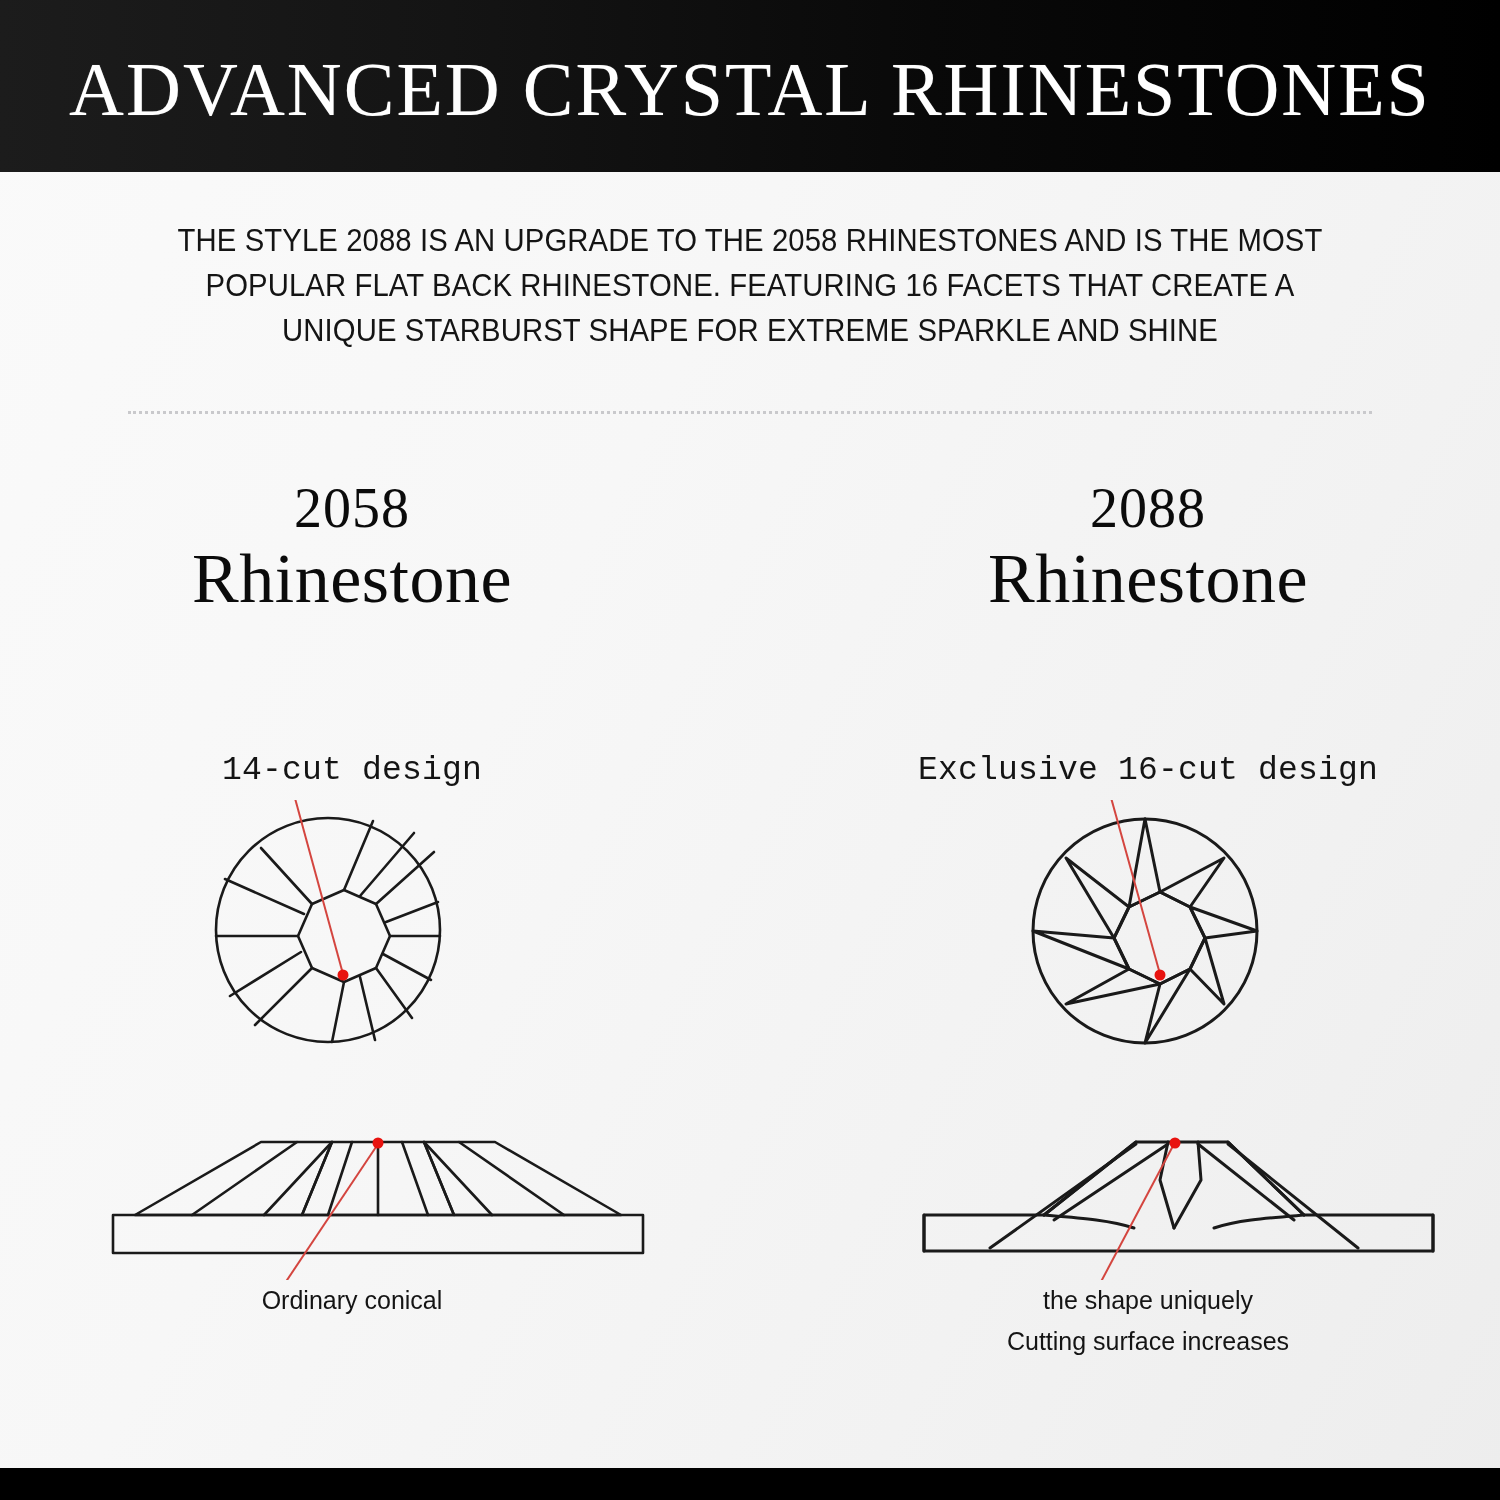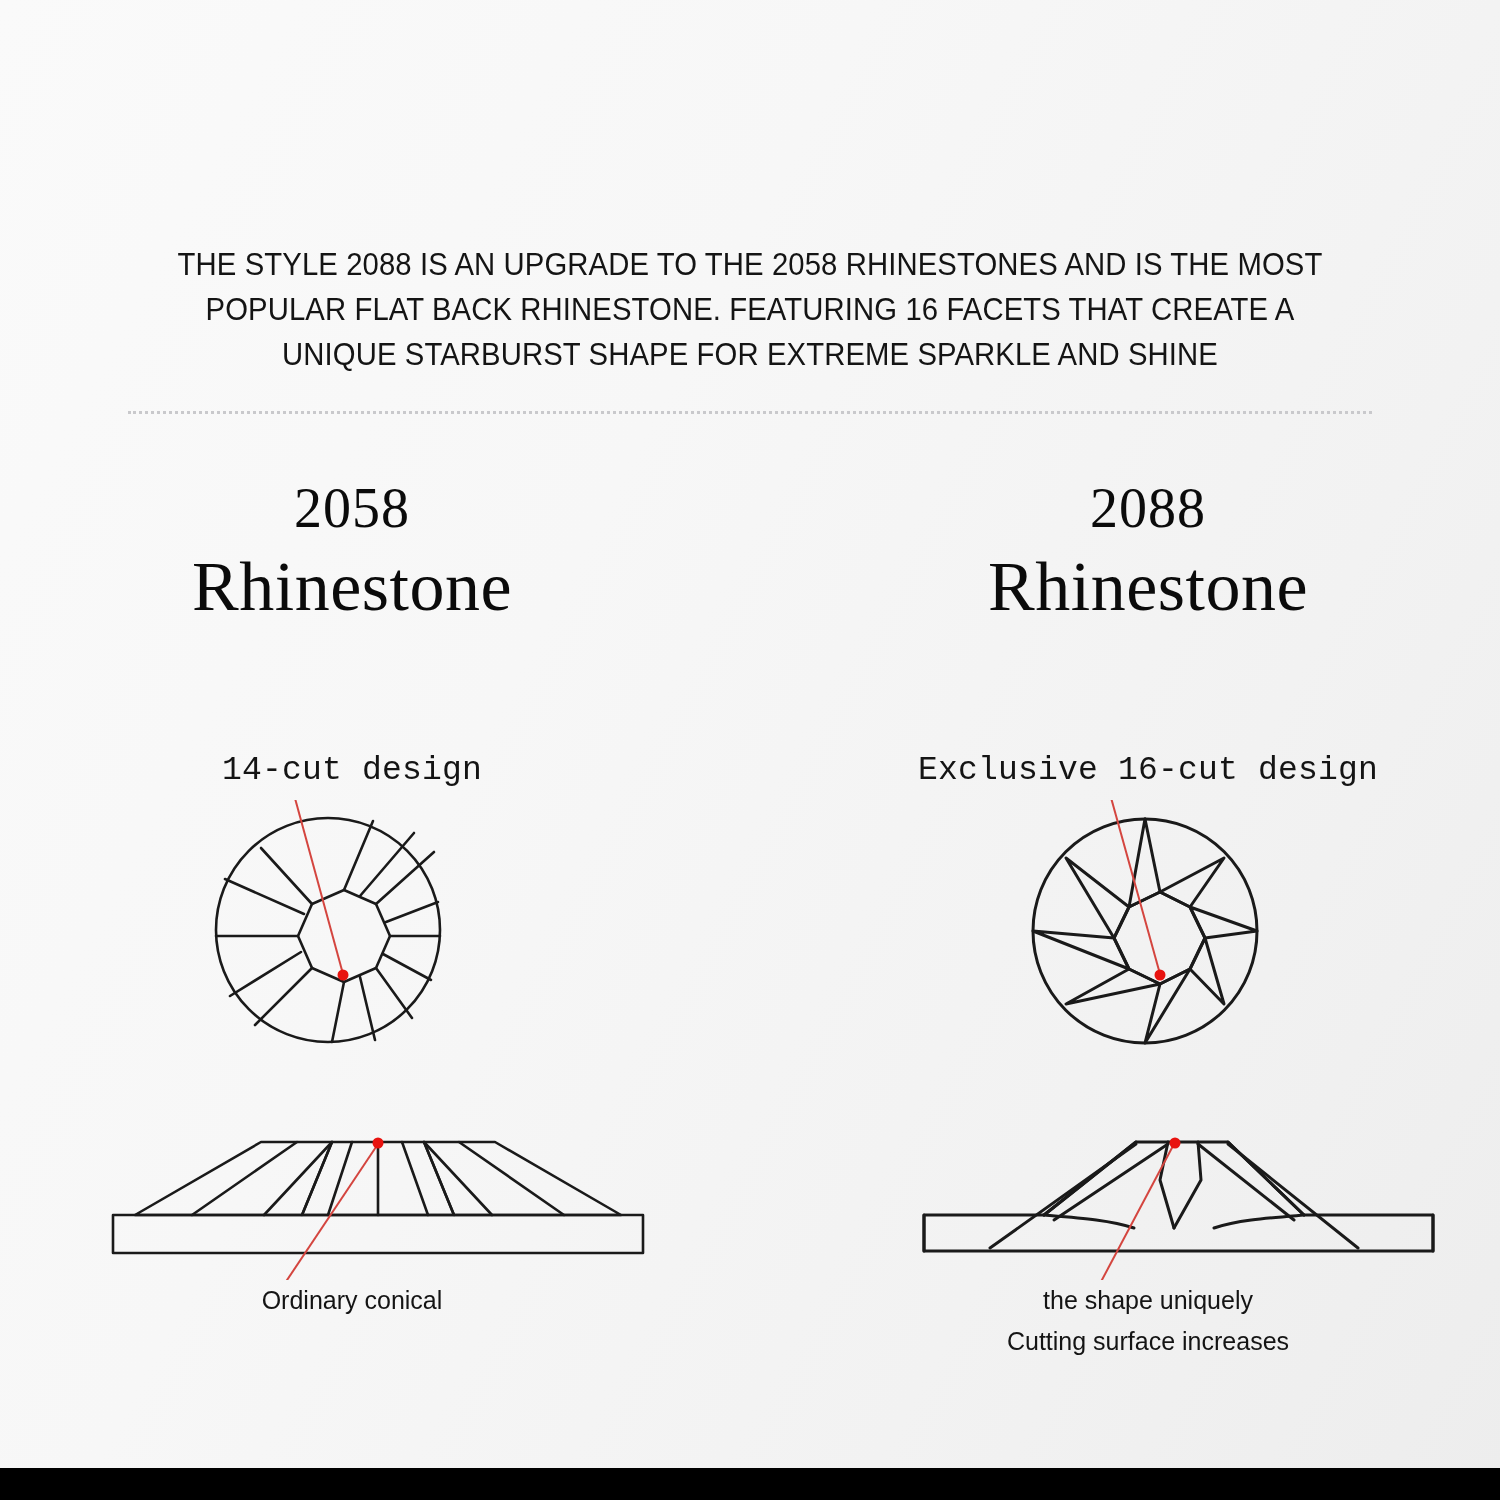--- a/index.html
+++ b/index.html
@@ -46,21 +46,20 @@
     text-shadow: 0 0 1px rgba(255,255,255,0.35);
   }
 
   
   #intro-block {
     position: absolute;
     left: 120px;
     top: 218px;
     width: 1260px;
     text-align: center;
-    margin-top: 24px;
   }
   #intro-text {
     font-family: "Liberation Sans Narrow", "Liberation Sans", sans-serif;
     font-size: 31.5px;
     line-height: 45px;
     color: #141414;
     letter-spacing: 0.1px;
     transform: scaleX(0.93);
     transform-origin: center top;
   }
@@ -91,21 +90,21 @@
     line-height: 1.0;
   }
   .col-heading .hl1 {
     display: block;
     font-size: 56px;
     letter-spacing: 1px;
   }
   .col-heading .hl2 {
     display: block;
     font-size: 70px;
-    margin-top: 16px;
+    margin-top: 8px;
     letter-spacing: 0.5px;
   }
 
   .cut-label {
     position: absolute;
     width: 620px;
     text-align: center;
     font-family: Liberation Mono, monospace;
     font-size: 33px;
     color: #141414;
@@ -146,20 +145,23 @@
     width: 1500px;
     height: 32px;
     background: #000000;
   }
 </style>
 </head>
 <body>
 
 <div id="page">
 
+  <div id="header-bar">
+    <div id="header-title">ADVANCED CRYSTAL RHINESTONES</div>
+  </div>
 
   <div id="intro-block">
     <div id="intro-text">THE STYLE 2088 IS AN UPGRADE TO THE 2058 RHINESTONES AND IS THE MOST POPULAR FLAT BACK RHINESTONE. FEATURING 16 FACETS THAT CREATE A UNIQUE STARBURST SHAPE FOR EXTREME SPARKLE AND SHINE</div>
   </div>
 
   <div id="divider"></div>
 
   <div class="column" id="col-left">
 
     <div class="col-heading">

